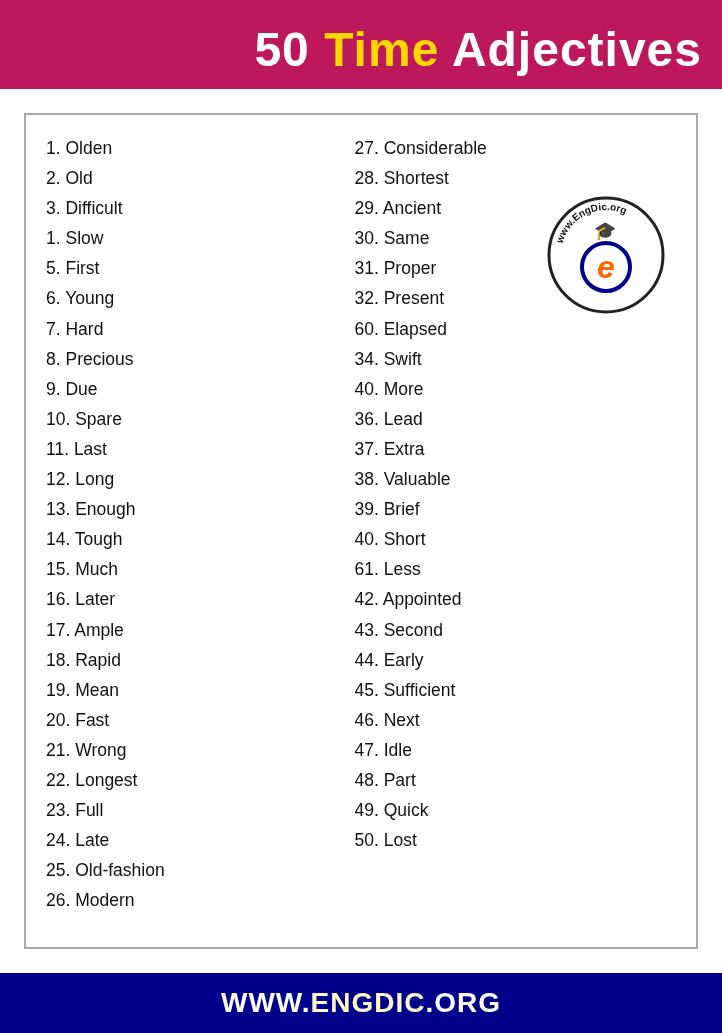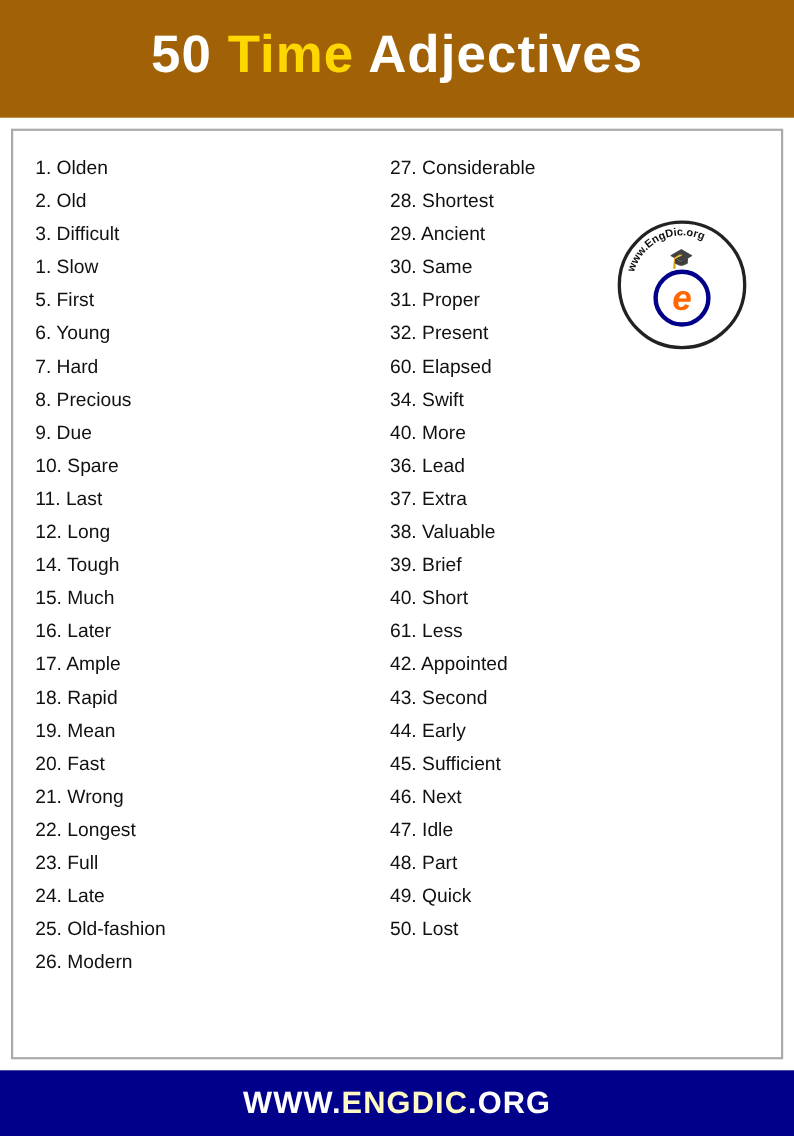--- a/index.html
+++ b/index.html
@@ -6,40 +6,40 @@
     body {
       width: 722px;
       min-height: 1033px;
       background: #fff;
       font-family: Arial, sans-serif;
       display: flex;
       flex-direction: column;
     }
 
     .header {
-      background: #a16207;
-      padding: 22px 20px 30px;
-      text-align: center;
+      background: #be185d;
+      padding: 22px 20px 12px;
+      text-align: right;
     }
 
     .header-title {
       font-size: 48px;
       font-weight: 900;
       color: #fff;
       letter-spacing: 1px;
     }
 
     .header-title .highlight {
       color: #FFD700;
     }
 
     .main-content {
       flex: 1;
       border: 2px solid #aaa;
-      margin: 10px;
+      margin: 24px;
       padding: 18px 33px 18px 20px;
       position: relative;
     }
 
     .columns-wrapper {
       display: flex;
       gap: 0;
     }
 
     .column {
@@ -102,20 +102,21 @@
         <div class="list-item">3.   Difficult</div>
         <div class="list-item">1.   Slow</div>
         <div class="list-item">5.   First</div>
         <div class="list-item">6.   Young</div>
         <div class="list-item">7.   Hard</div>
         <div class="list-item">8.   Precious</div>
         <div class="list-item">9.   Due</div>
         <div class="list-item">10. Spare</div>
         <div class="list-item">11. Last</div>
         <div class="list-item">12. Long</div>
+        <div class="list-item">13. Enough</div>
         <div class="list-item">14. Tough</div>
         <div class="list-item">15. Much</div>
         <div class="list-item">16. Later</div>
         <div class="list-item">17. Ample</div>
         <div class="list-item">18. Rapid</div>
         <div class="list-item">19. Mean</div>
         <div class="list-item">20. Fast</div>
         <div class="list-item">21. Wrong</div>
         <div class="list-item">22. Longest</div>
         <div class="list-item">23. Full</div>

